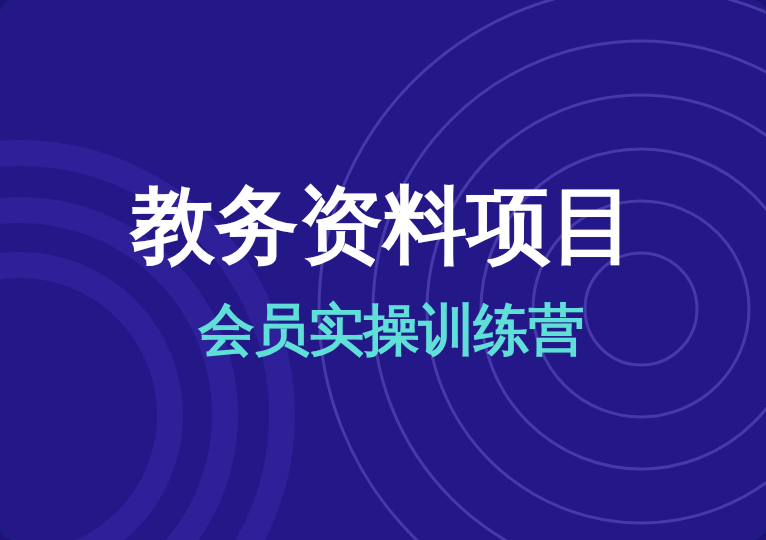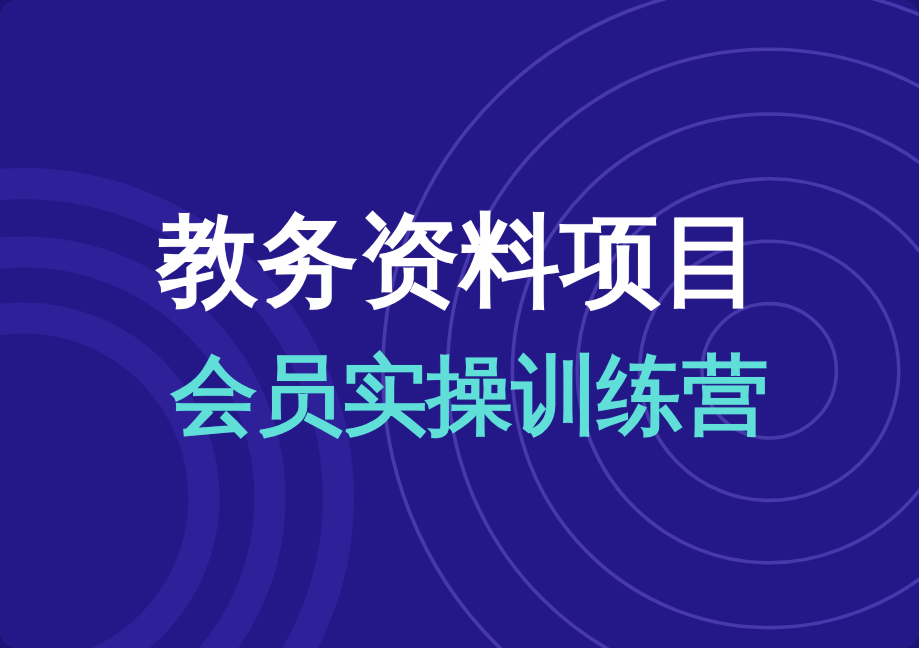--- a/index.html
+++ b/index.html
@@ -56,21 +56,21 @@
 
   #title-primary {
     font-size: 84px;
     color: #ffffff;
     letter-spacing: 0px;
     margin-bottom: 28px;
     text-shadow: 0 0 1px rgba(255,255,255,0.25);
   }
 
   #title-secondary {
-    font-size: 72px;
+    font-size: 56px;
     color: #5fdfd8;
     letter-spacing: -1px;
     text-shadow: 0 0 1px rgba(95,223,216,0.25);
     margin-left: 16px;
   }
 </style>
 </head>
 <body>
 
 <div id="poster">

